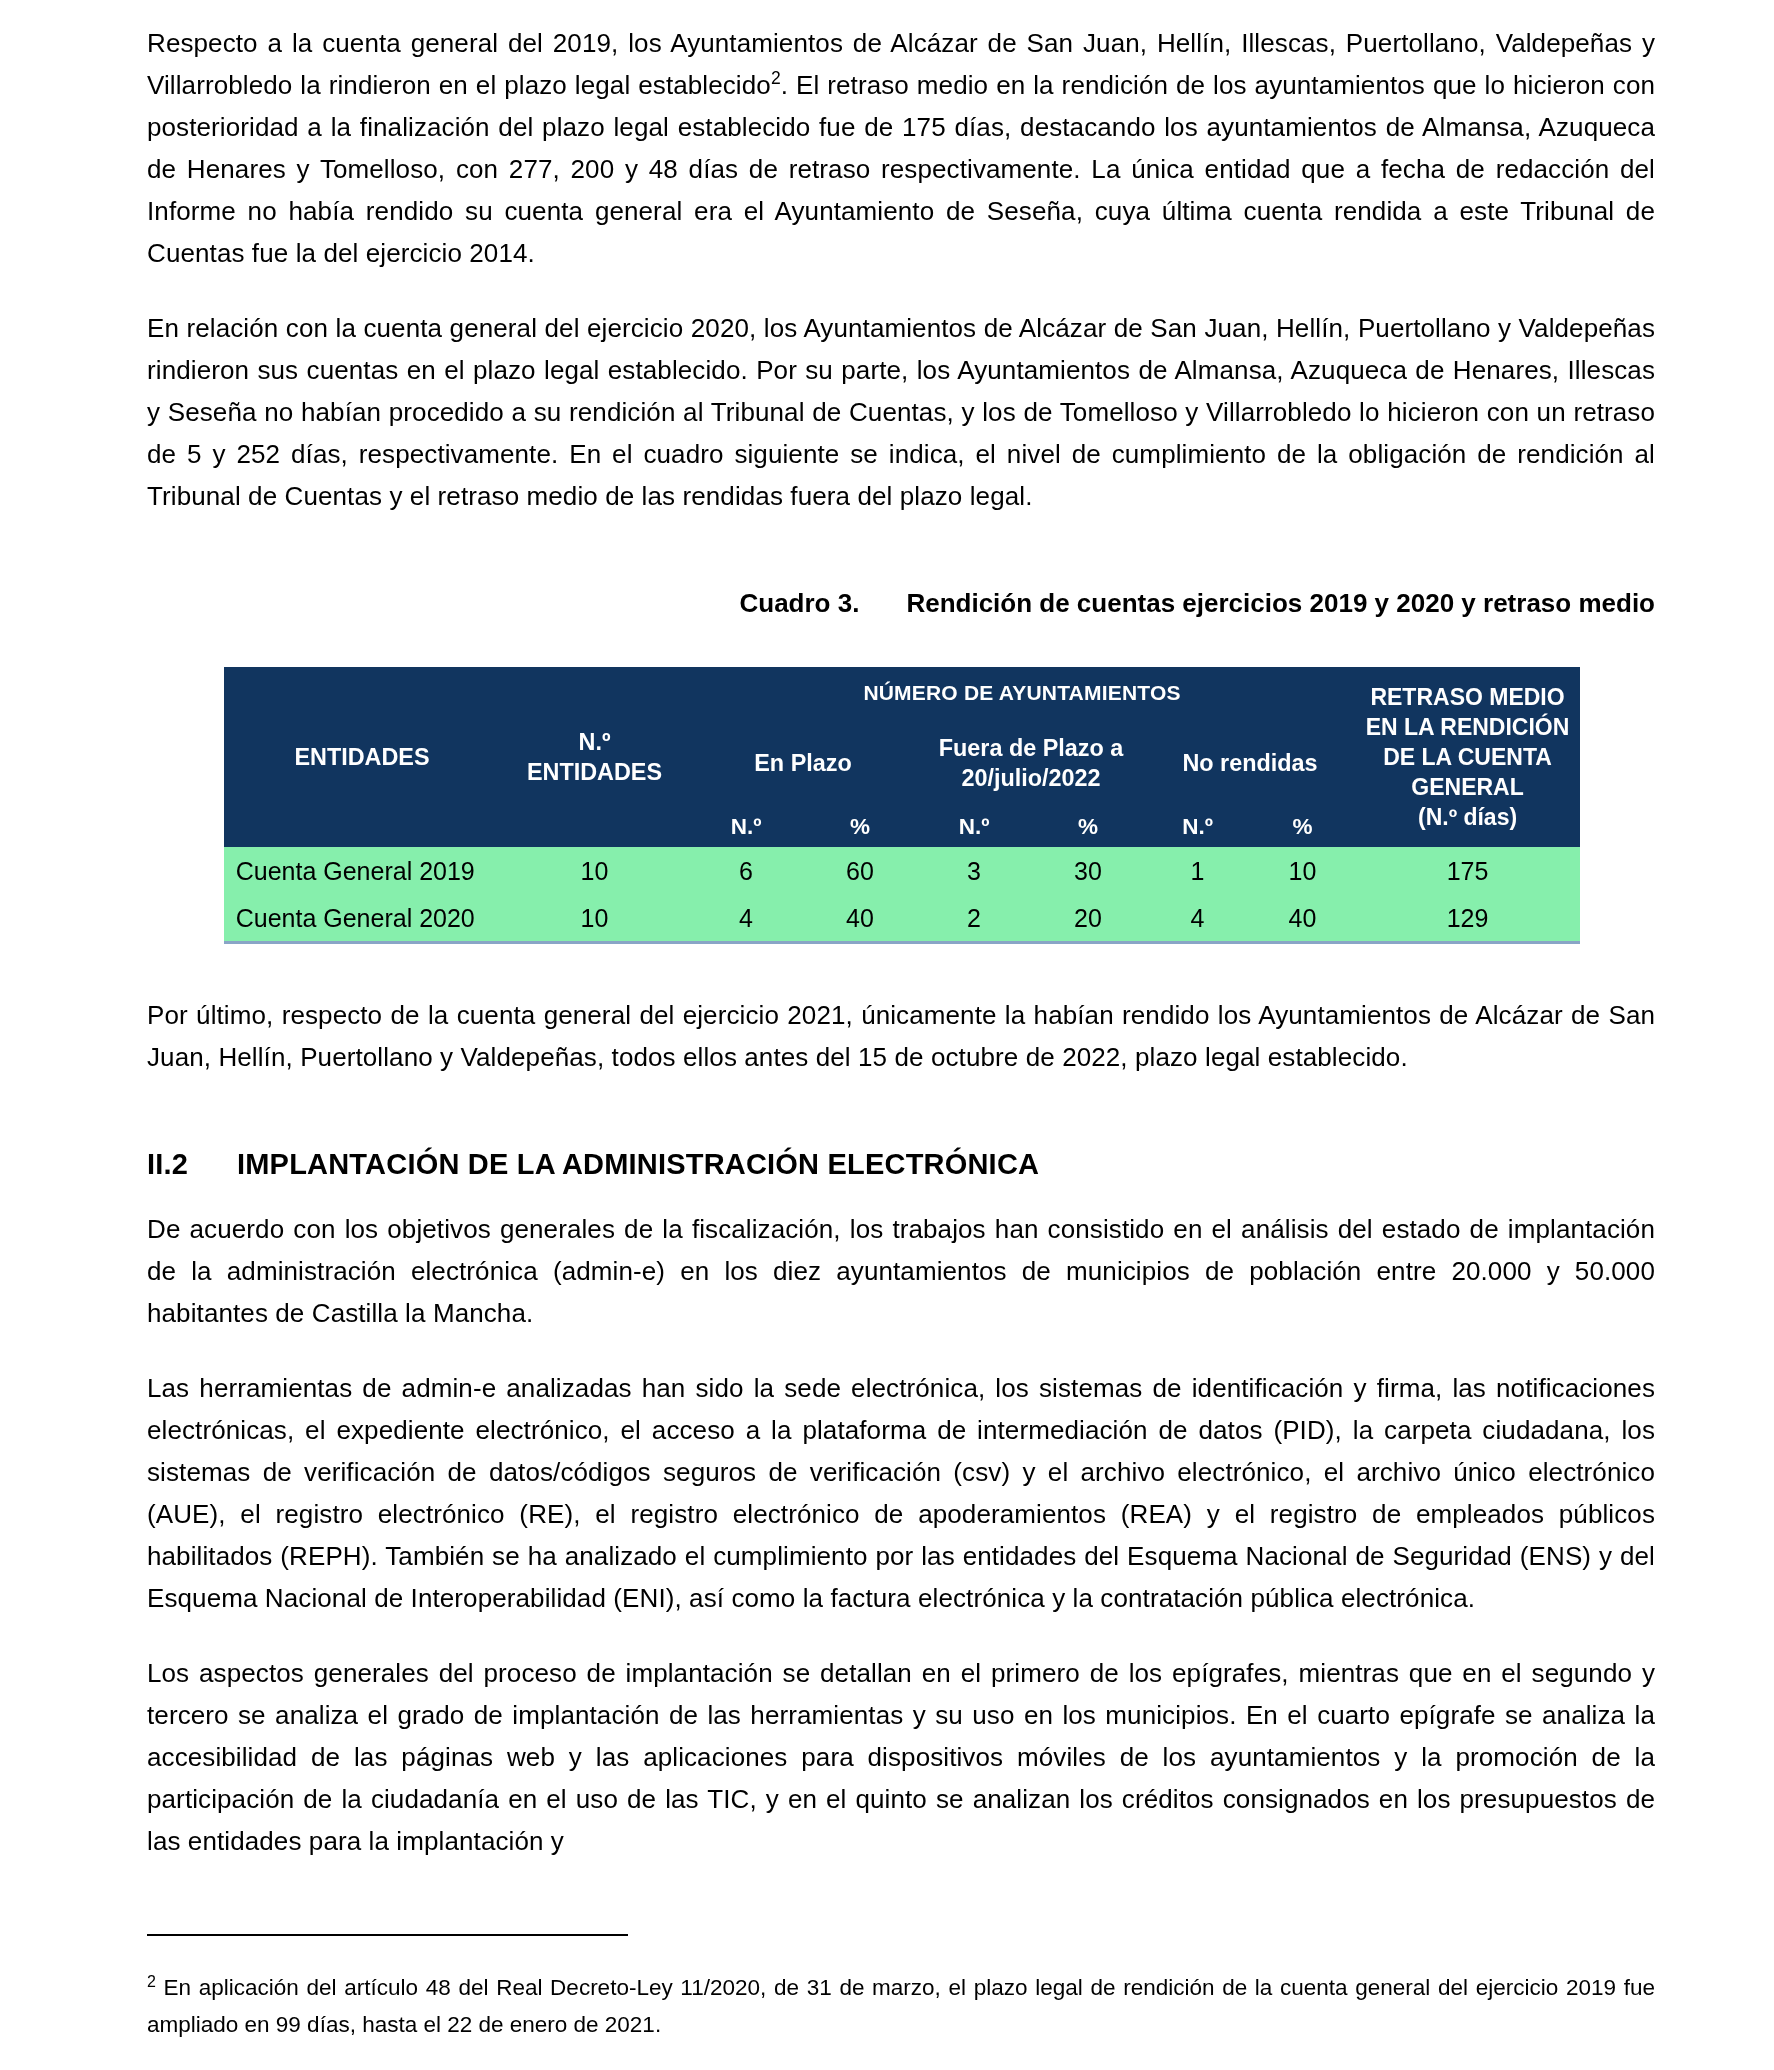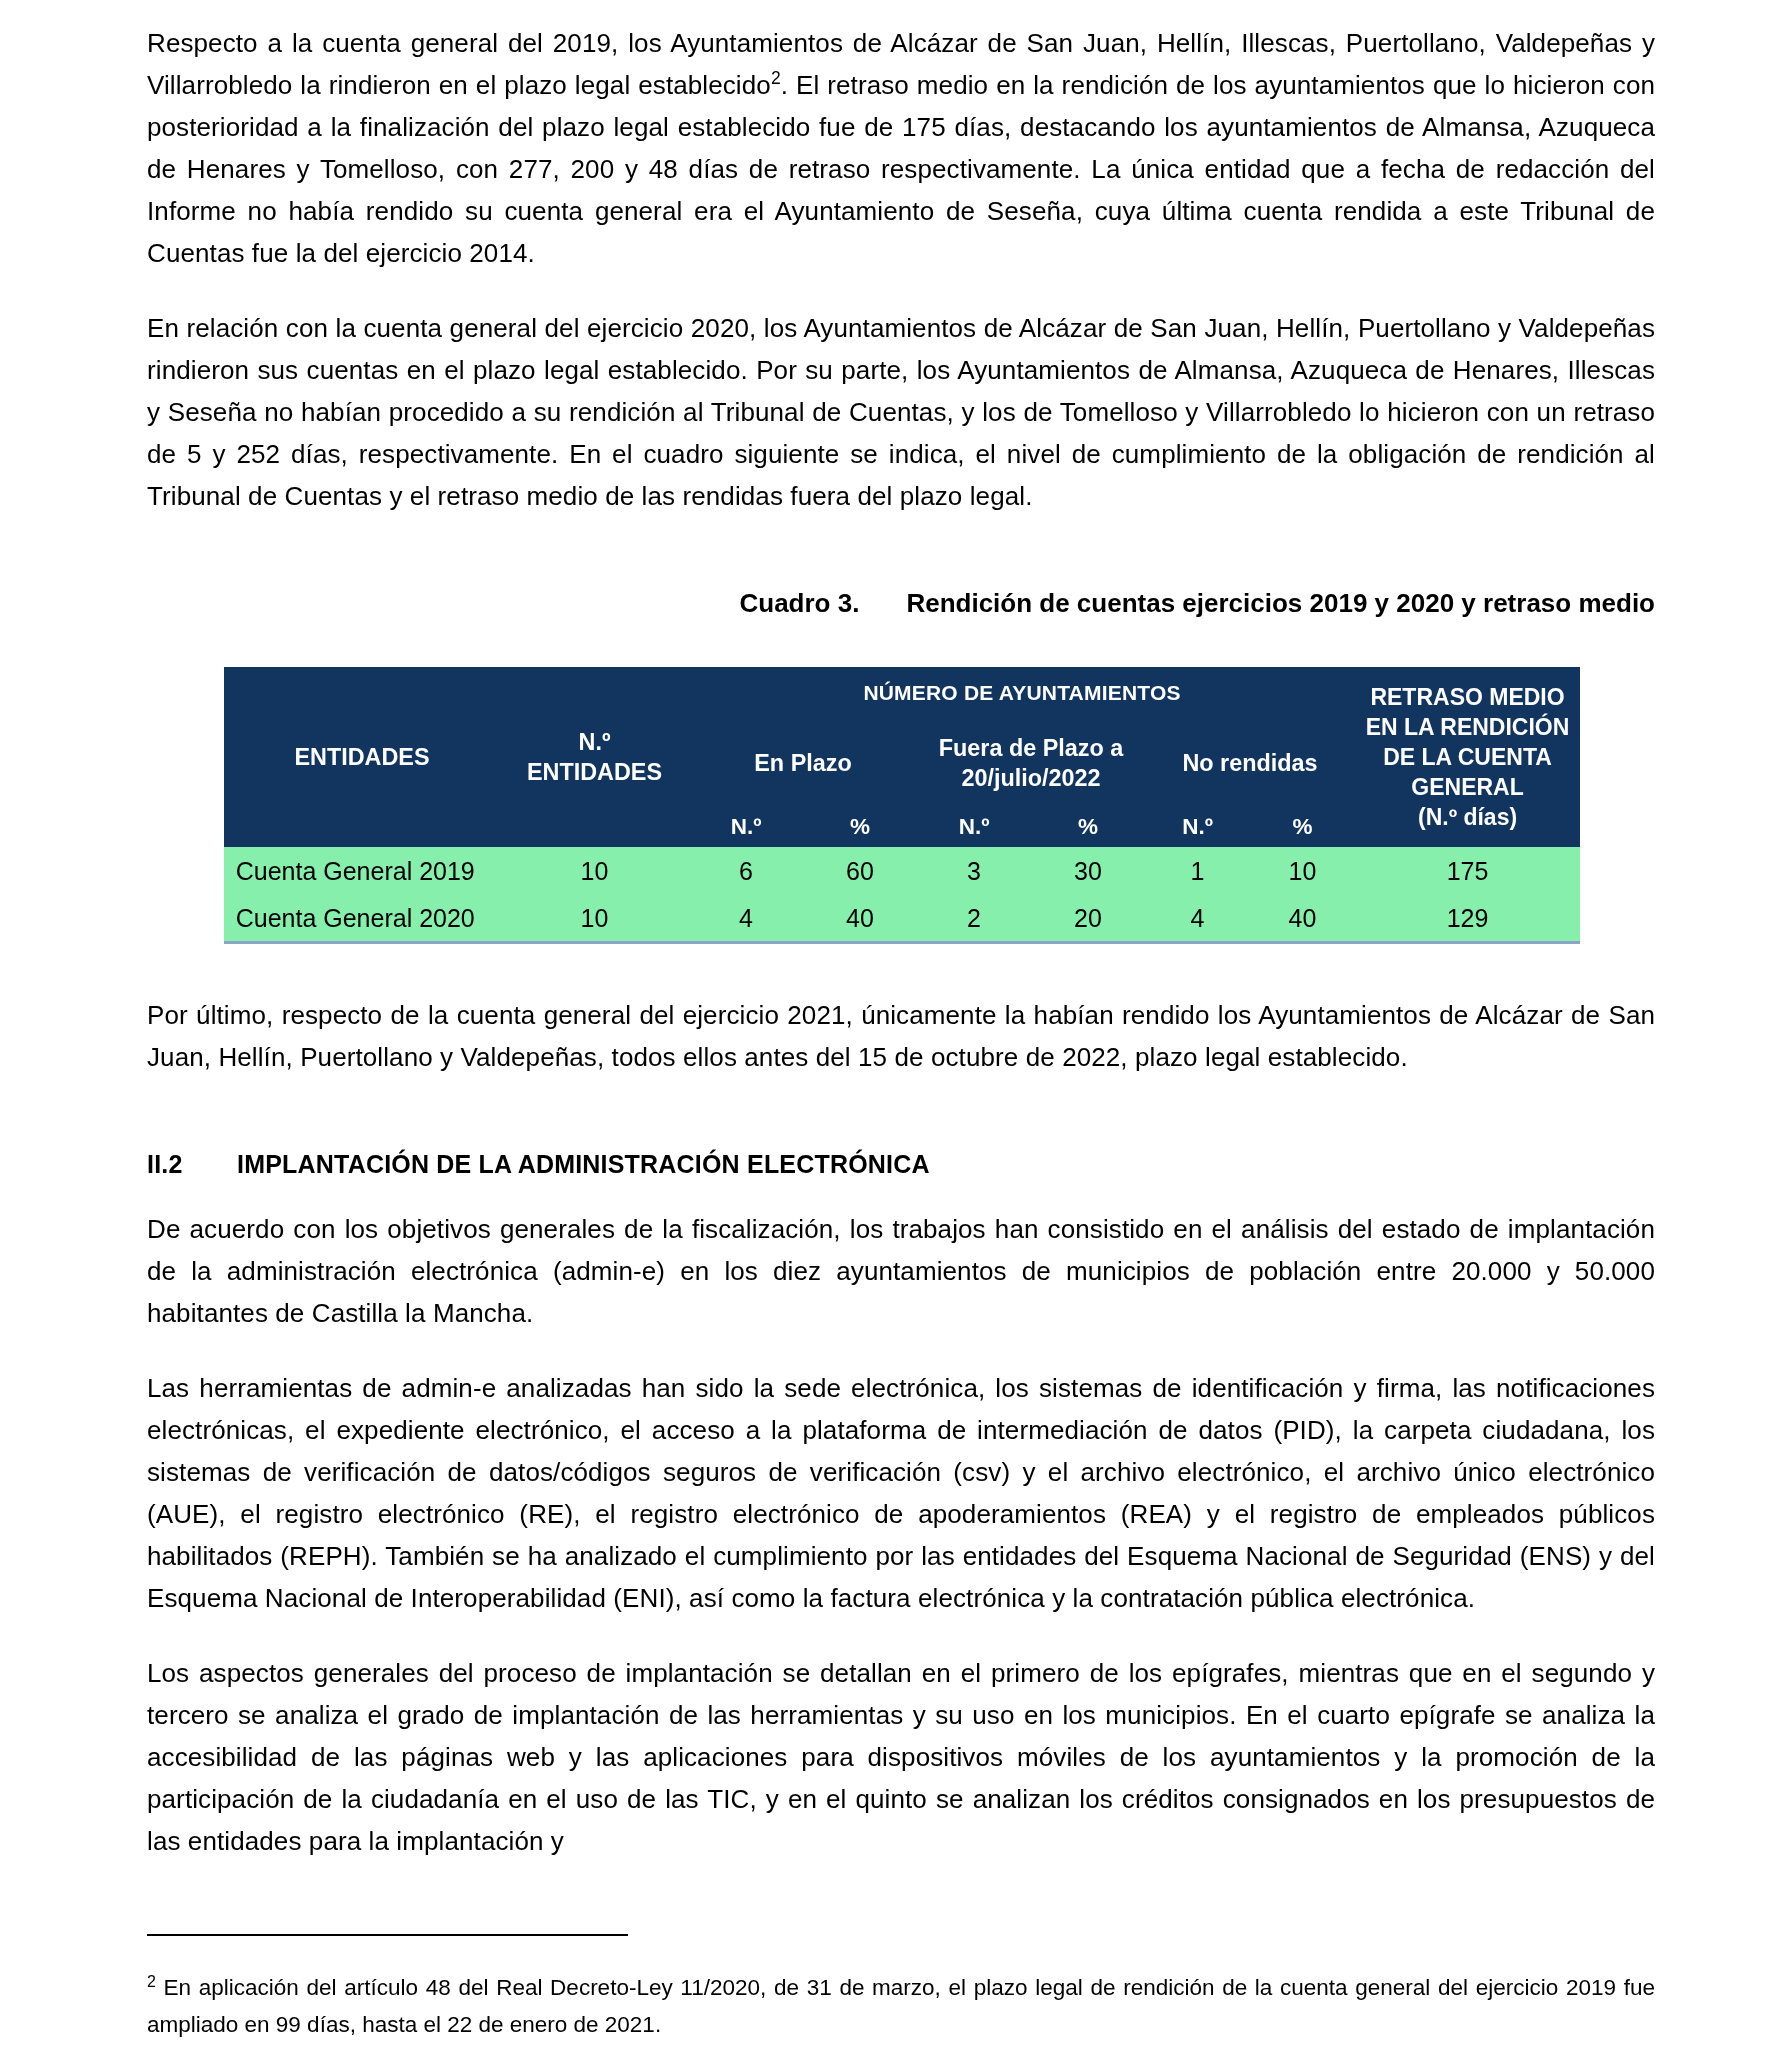--- a/index.html
+++ b/index.html
@@ -128,21 +128,21 @@
     padding-left: 38px;
     font-size: 25px;
     font-style: italic;
     line-height: 33px;
   }
 
   
   h2.section-heading {
     margin: 0;
     padding: 0;
-    font-size: 25px;
+    font-size: 29px;
     font-weight: bold;
     line-height: 37px;
     letter-spacing: 0.2px;
     white-space: nowrap;
   }
   h2.section-heading .sec-num { display: inline-block; width: 90px; }
 
   
   .footnote-area {
     position: absolute;

